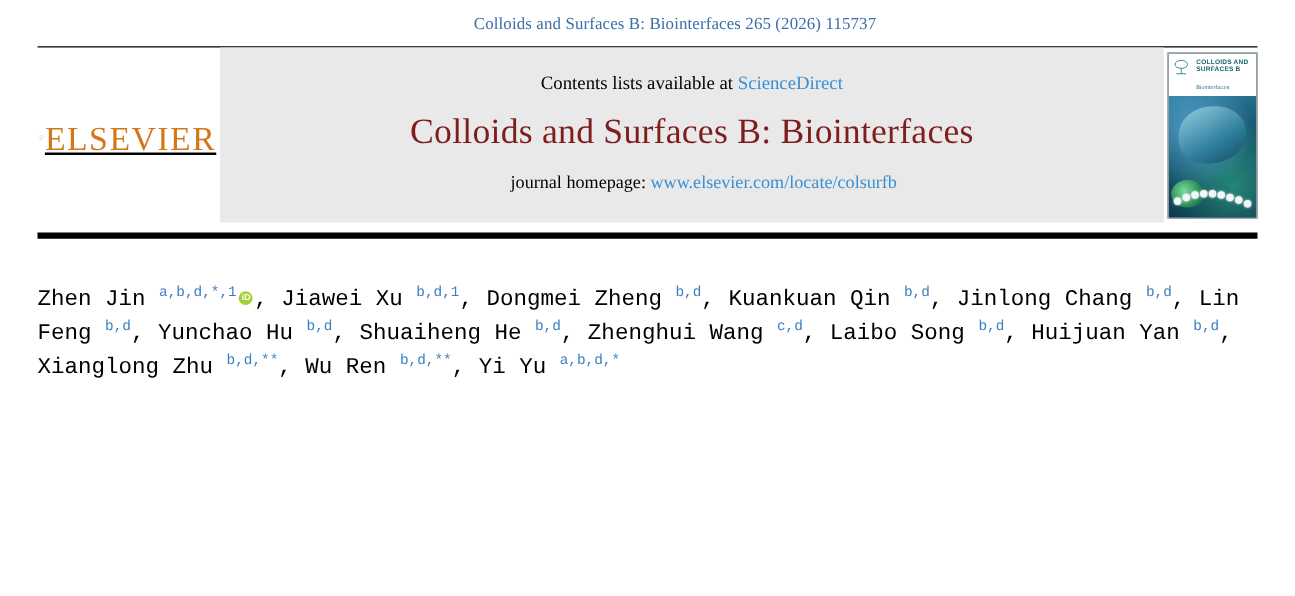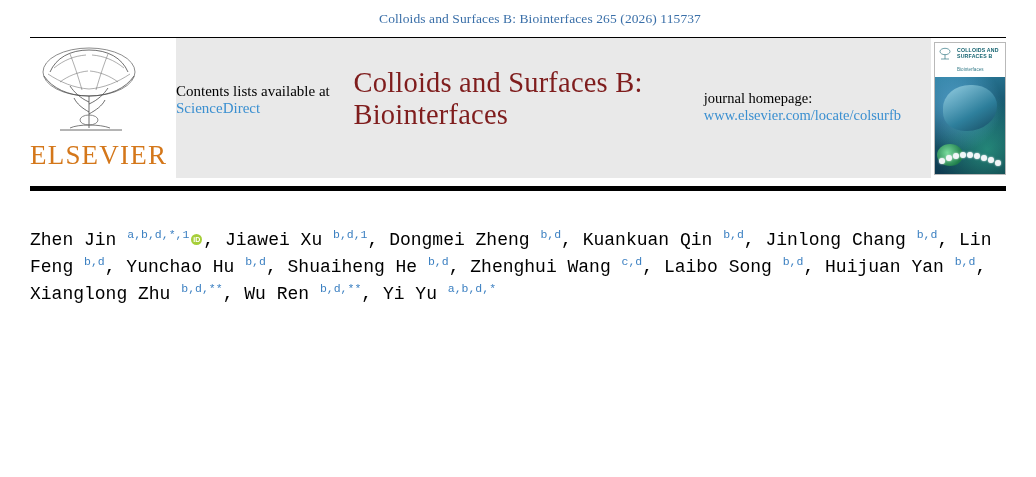--- a/index.html
+++ b/index.html
@@ -32,40 +32,41 @@
     margin: 10px 30px 0 30px;
     border-top: 1.2px solid #000;
     display: flex;
     align-items: stretch;
     height: 140px;
   }
   .elsevier-logo {
     width: 143px;
     flex: 0 0 143px;
     display: flex;
-    flex-direction: column;
-    align-items: flex-start;
+    flex-direction: row;
+    align-items: center;
     justify-content: flex-start;
     padding-top: 4px;
     box-sizing: border-box;
+    text-decoration: underline;
   }
   .tree-svg { display:block; }
   .elsevier-word {
     font-family: "Liberation Serif", serif;
     font-size: 27px;
     letter-spacing: 1.2px;
     color: #d4771a;
     margin-top: 2px;
   }
 
   .journal-band {
     flex: 1 1 auto;
     background: #e9e9e9;
     display: flex;
-    flex-direction: row;
+    flex-direction: column;
     justify-content: center;
     align-items: center;
     margin-left: 3px;
     margin-right: 3px;
     padding: 6px 0 8px 0;
     box-sizing: border-box;
   }
   .contents-line {
     font-size: 15px;
     font-family: "Liberation Serif", serif;

